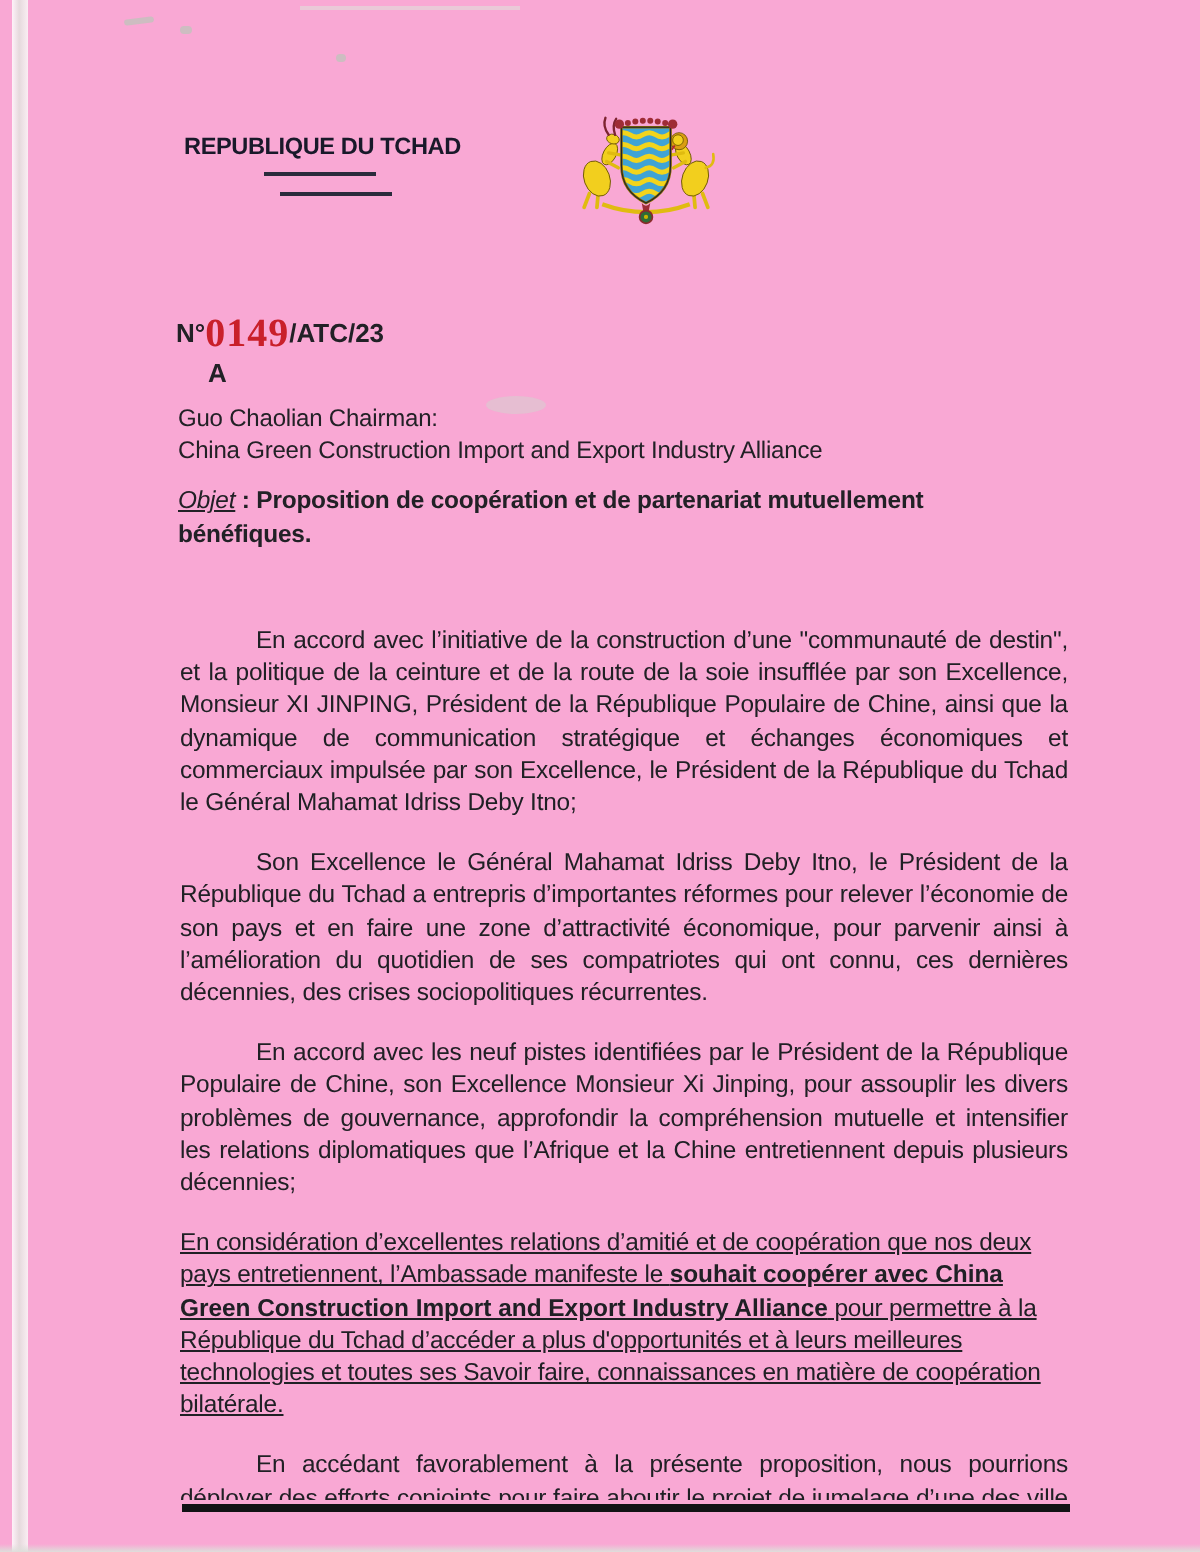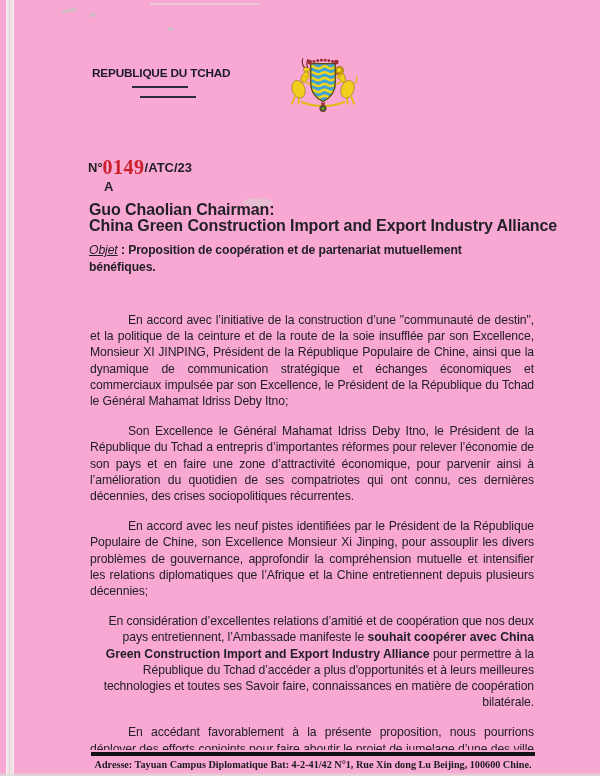--- a/index.html
+++ b/index.html
@@ -32,32 +32,32 @@
   .hdr-right .hdr-rule { margin-left:32px; }
   .emblem { position:absolute; left:283px; top:53px; width:80px; height:64px; }
 
   .ref-line { position:absolute; left:88px; top:136px; font-weight:700; font-size:13px;margin-top:20px; }
   .ref-number { color:#c9202a; font-family:"Liberation Serif","DejaVu Serif",serif;
     font-size:20px; font-weight:700; letter-spacing:.5px; vertical-align:-2px; }
   .date-line { position:absolute; left:372px; top:143px; font-weight:700; font-size:12.6px; }
 
   
   .salutation { position:absolute; left:104px; top:179px; font-weight:700; font-size:13px; }
-  .recipient { position:absolute; left:89px; top:202px; font-weight:700;
-    font-size:16px; line-height:15.5px; letter-spacing:-0.1px; }
+  .recipient { position:absolute; left:89px; top:202px; font-weight:400;
+    font-size:12px; line-height:15.5px; letter-spacing:-0.1px; }
   .subject { position:absolute; left:89px; top:242px; width:430px; font-weight:700;
     font-size:12.2px; line-height:17px; letter-spacing:-0.1px; }
   .subject .objet { font-weight:400; text-decoration:underline;font-style:italic; }
 
   
   .letter-body { position:absolute; left:90px; top:298px; width:444px; height:452px;
     overflow:hidden; font-size:12.2px; line-height:16.2px; letter-spacing:-0.1px;
     text-align:justify; color:#202025; }
   .letter-body p { margin:14px 0 9px 0; text-indent:38px; }
-  .letter-body p.no-indent { text-indent:0; text-align:right; }
+  .letter-body p.no-indent { text-indent:0; text-align:left;text-decoration:underline; }
   .letter-body b { letter-spacing:0; }
 
   
   .footer-rule { position:absolute; left:91px; top:752px; width:444px; height:3.5px;
     background:#121215; }
   .footer-address { position:absolute; left:84px; top:759px; width:458px;
     text-align:center; font-family:"Liberation Serif","DejaVu Serif",serif;
     font-weight:700; font-size:10.2px; color:#1c1c20; }
 </style>
 </head>
@@ -156,16 +156,15 @@
 
   <div class="letter-body">
     <p>En accord avec l’initiative de la construction d’une "communauté de destin", et la politique de la ceinture et de la route de la soie insufflée par son Excellence, Monsieur XI JINPING, Président de la République Populaire de Chine, ainsi que la dynamique de communication stratégique et échanges économiques et commerciaux impulsée par son Excellence, le Président de la République du Tchad le Général Mahamat Idriss Deby Itno;</p>
     <p>Son Excellence le Général Mahamat Idriss Deby Itno, le Président de la République du Tchad a entrepris d’importantes réformes pour relever l’économie de son pays et en faire une zone d’attractivité économique, pour parvenir ainsi à l’amélioration du quotidien de ses compatriotes qui ont connu, ces dernières décennies, des crises sociopolitiques récurrentes.</p>
     <p>En accord avec les neuf pistes identifiées par le Président de la République Populaire de Chine, son Excellence Monsieur Xi Jinping, pour assouplir les divers problèmes de gouvernance, approfondir la compréhension mutuelle et intensifier les relations diplomatiques que l’Afrique et la Chine entretiennent depuis plusieurs décennies;</p>
     <p class="no-indent"><span>En considération d’excellentes relations d’amitié et de coopération que nos deux pays entretiennent, l’Ambassade manifeste le </span><b>souhait coopérer avec  China Green Construction Import and Export Industry Alliance</b><span> pour permettre à la République du Tchad d’accéder a plus d'opportunités et à leurs meilleures technologies et toutes ses Savoir faire, connaissances en matière de coopération bilatérale.</span></p>
     <p>En accédant favorablement à la présente proposition, nous pourrions déployer des efforts conjoints pour faire aboutir le projet de jumelage d’une des ville de la République du Tchad avec de différentes villes de Chine, menant ainsi à bien les neuf domaines de coopération et les cinq liens de « la Ceinture et la Route » initiés par son Excellence Monsieur Xi Jinping, Président de la République Populaire de Chine, à</p>
   </div>
 
   <div class="footer-rule"></div>
-  <div class="footer-address">Adresse: Tayuan Campus Diplomatique  Bat: 4-2-41/42 N°1, Rue Xin dong Lu Beijing, 100600 Chine.</div>
 
   <div class="edge-bottom"></div>
 </div>
 
 </body></html>

